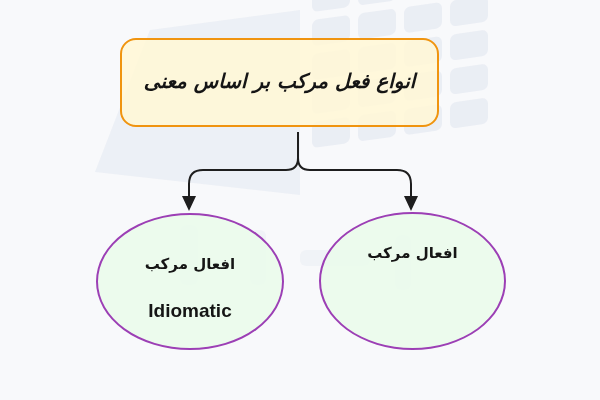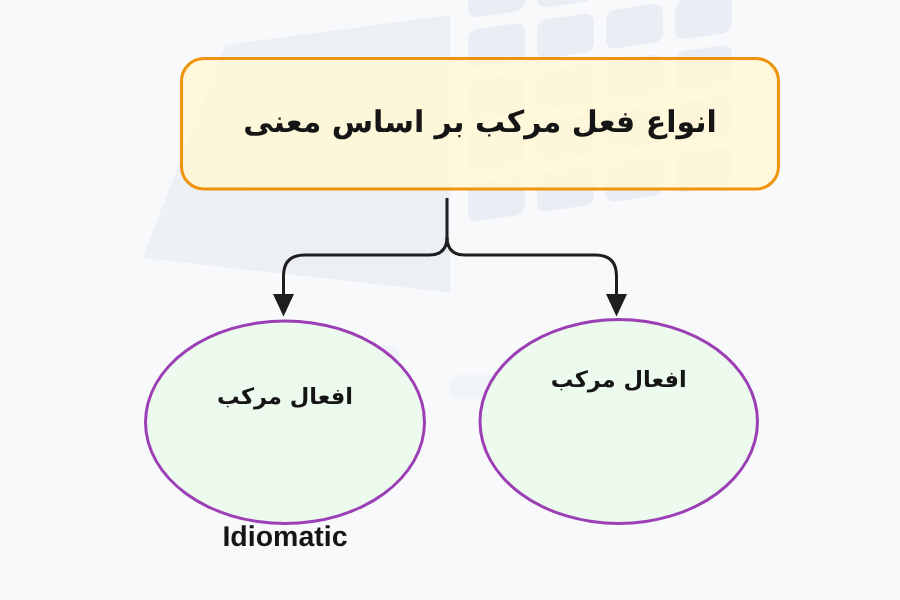--- a/index.html
+++ b/index.html
@@ -22,29 +22,30 @@
     }
     .connectors {
       position: absolute;
       left: 0; top: 0;
       width: 600px; height: 400px;
     }
     .title-box {
       position: absolute;
       left: 120px;
       top: 38px;
-      width: 400px;
+      width: 319px;
       height: 89px;
       box-sizing: border-box;
       border: 2.5px solid #f0940f;
       border-radius: 16px;
       background: rgba(255, 247, 214, 0.88);
       display: flex;
       align-items: center;
       justify-content: center;
+      font-style: italic;
     }
     .title-text {
       direction: rtl;
       font-family: "DejaVu Sans", sans-serif;
       font-weight: bold;
       font-size: 20px;
       color: #151515;
       margin-top: -4px;
     }
     .node {
@@ -82,21 +83,21 @@
     .node-en {
       font-family: "Liberation Sans", sans-serif;
       font-weight: bold;
       font-size: 19px;
       color: #151515;
       position: absolute;
       width: 100%;
       text-align: center;
     }
     .node-left .node-fa { top: 40px; }
-    .node-left .node-en { top: 85px; margin-top: 48px; }
+    .node-left .node-en { top: 85px; }
     .node-right .node-fa { top: 30px; }
     .node-right .node-en { top: 83px; }
   </style>
 </head>
 <body>
 
 <svg class="watermark" viewBox="0 0 600 400" xmlns="http://www.w3.org/2000/svg">
   <g fill="#e9edf4" opacity="0.75">
 
     <path d="M150 30 L300 10 L300 195 L95 172 Z"></path>

